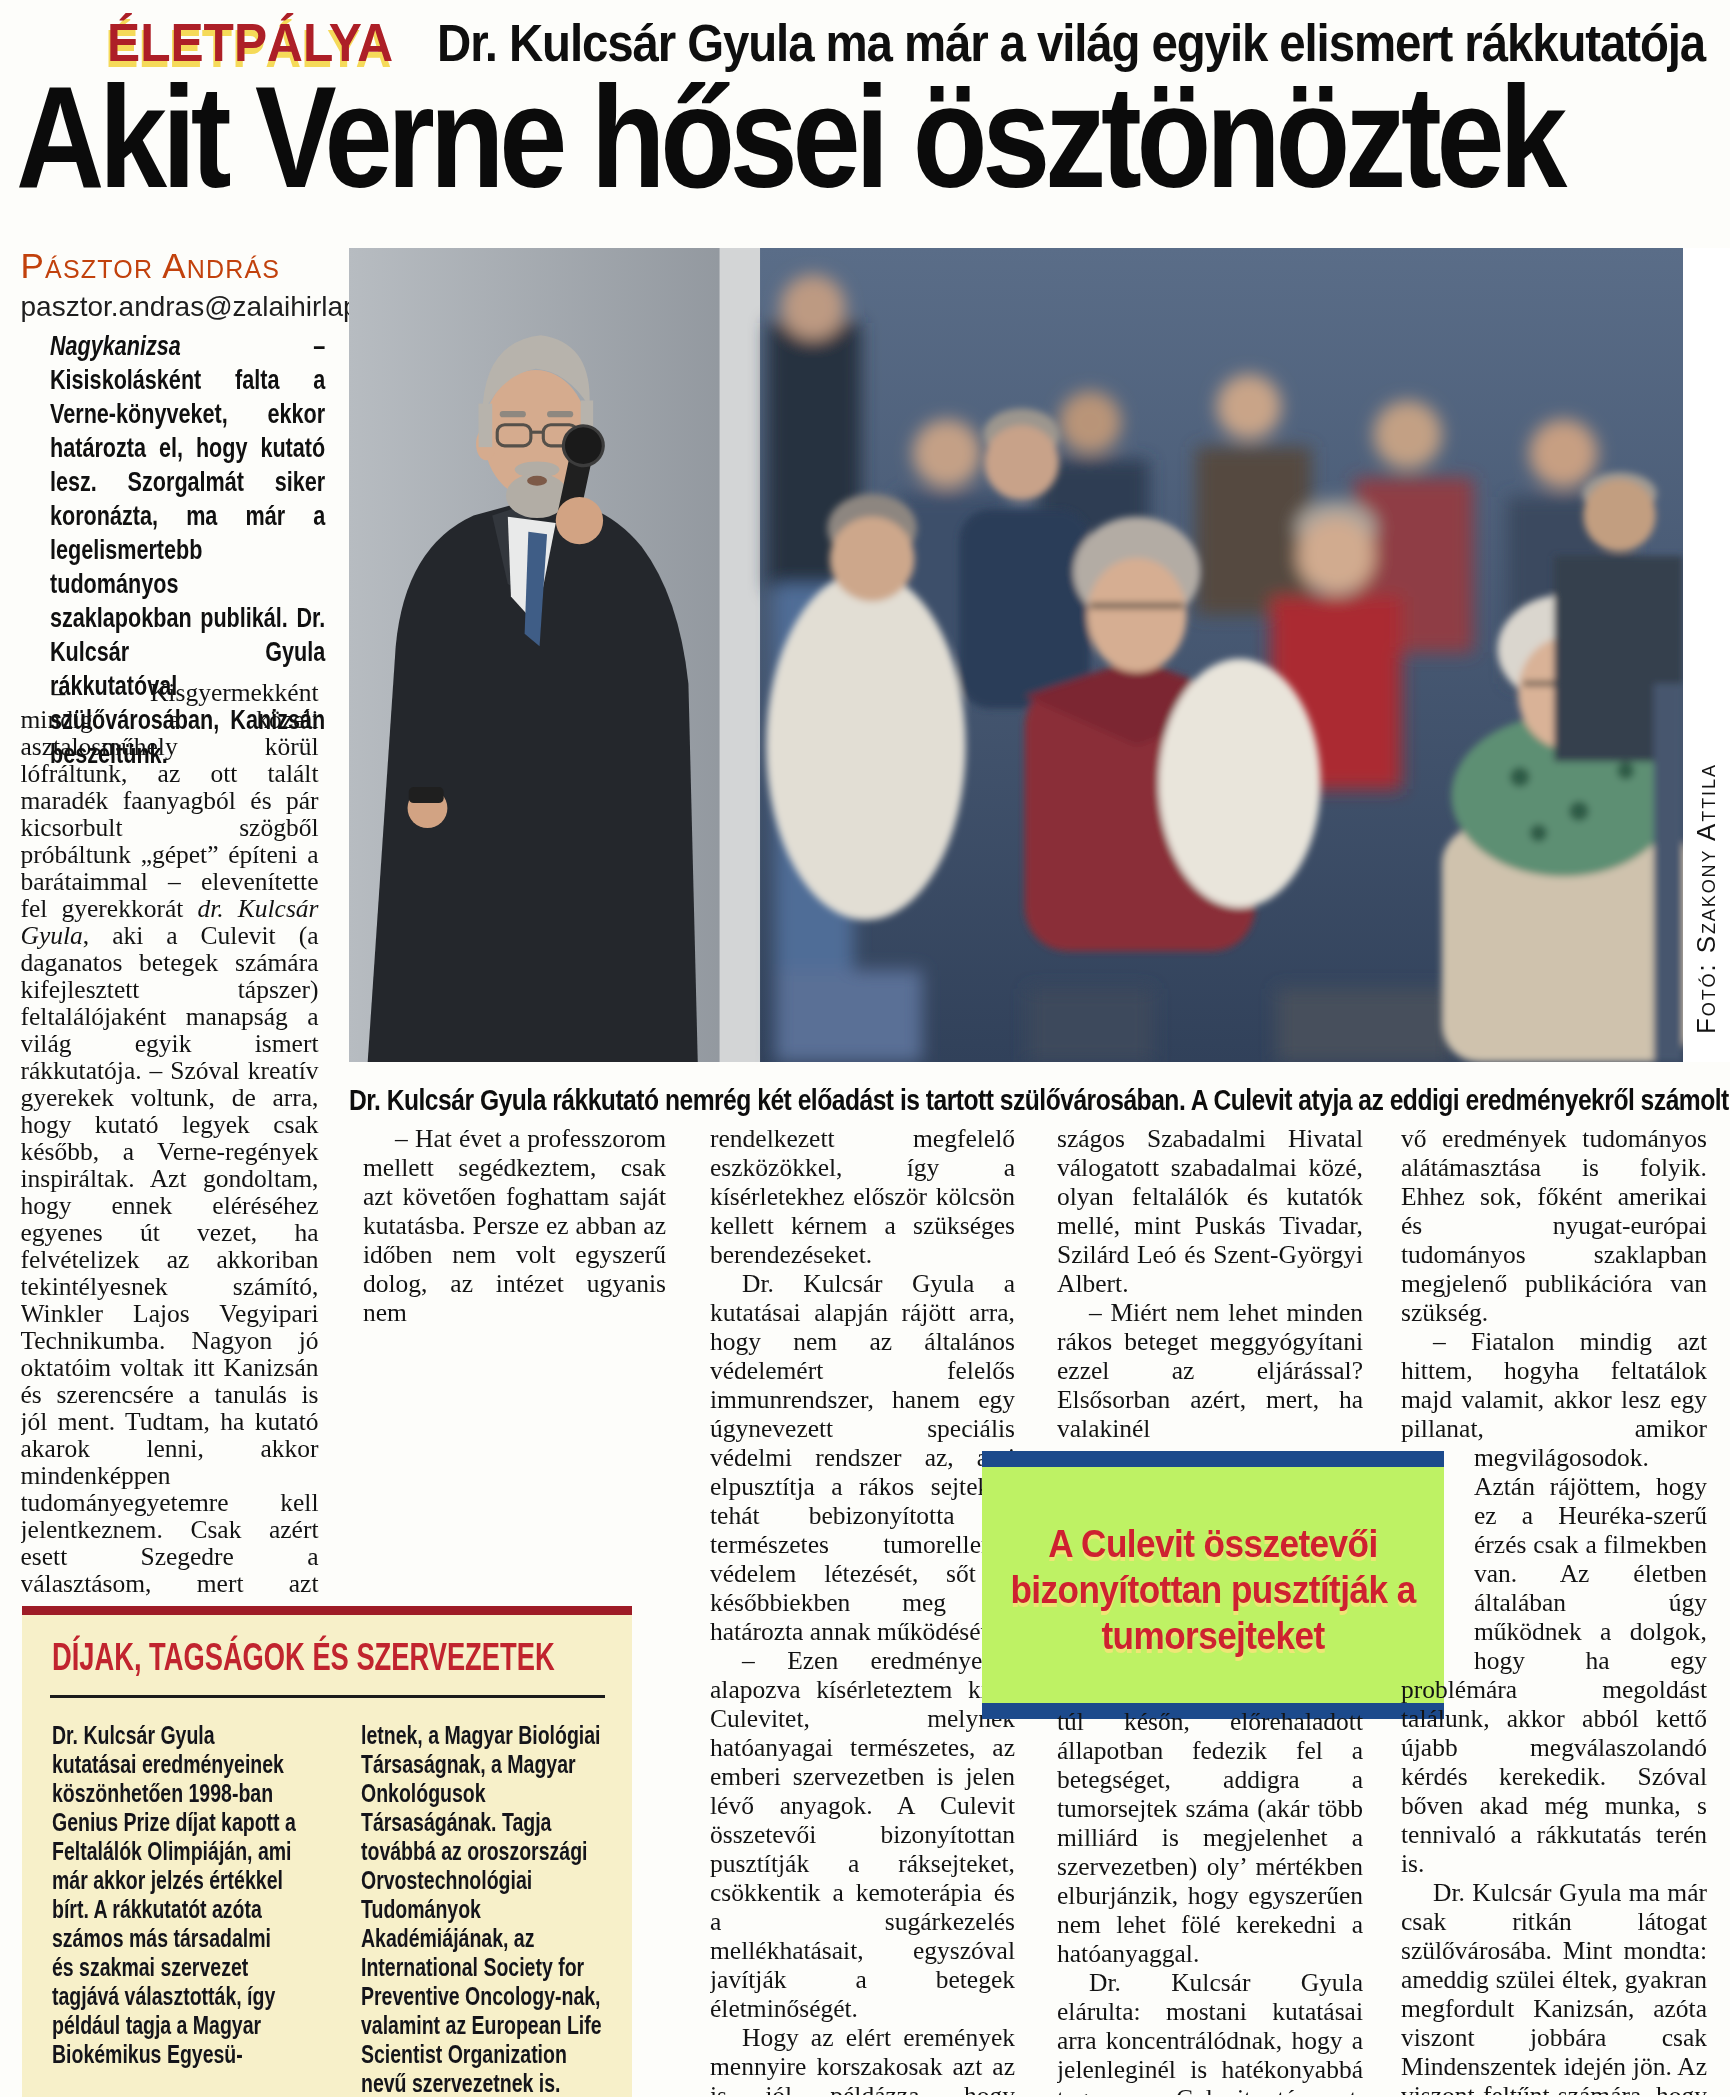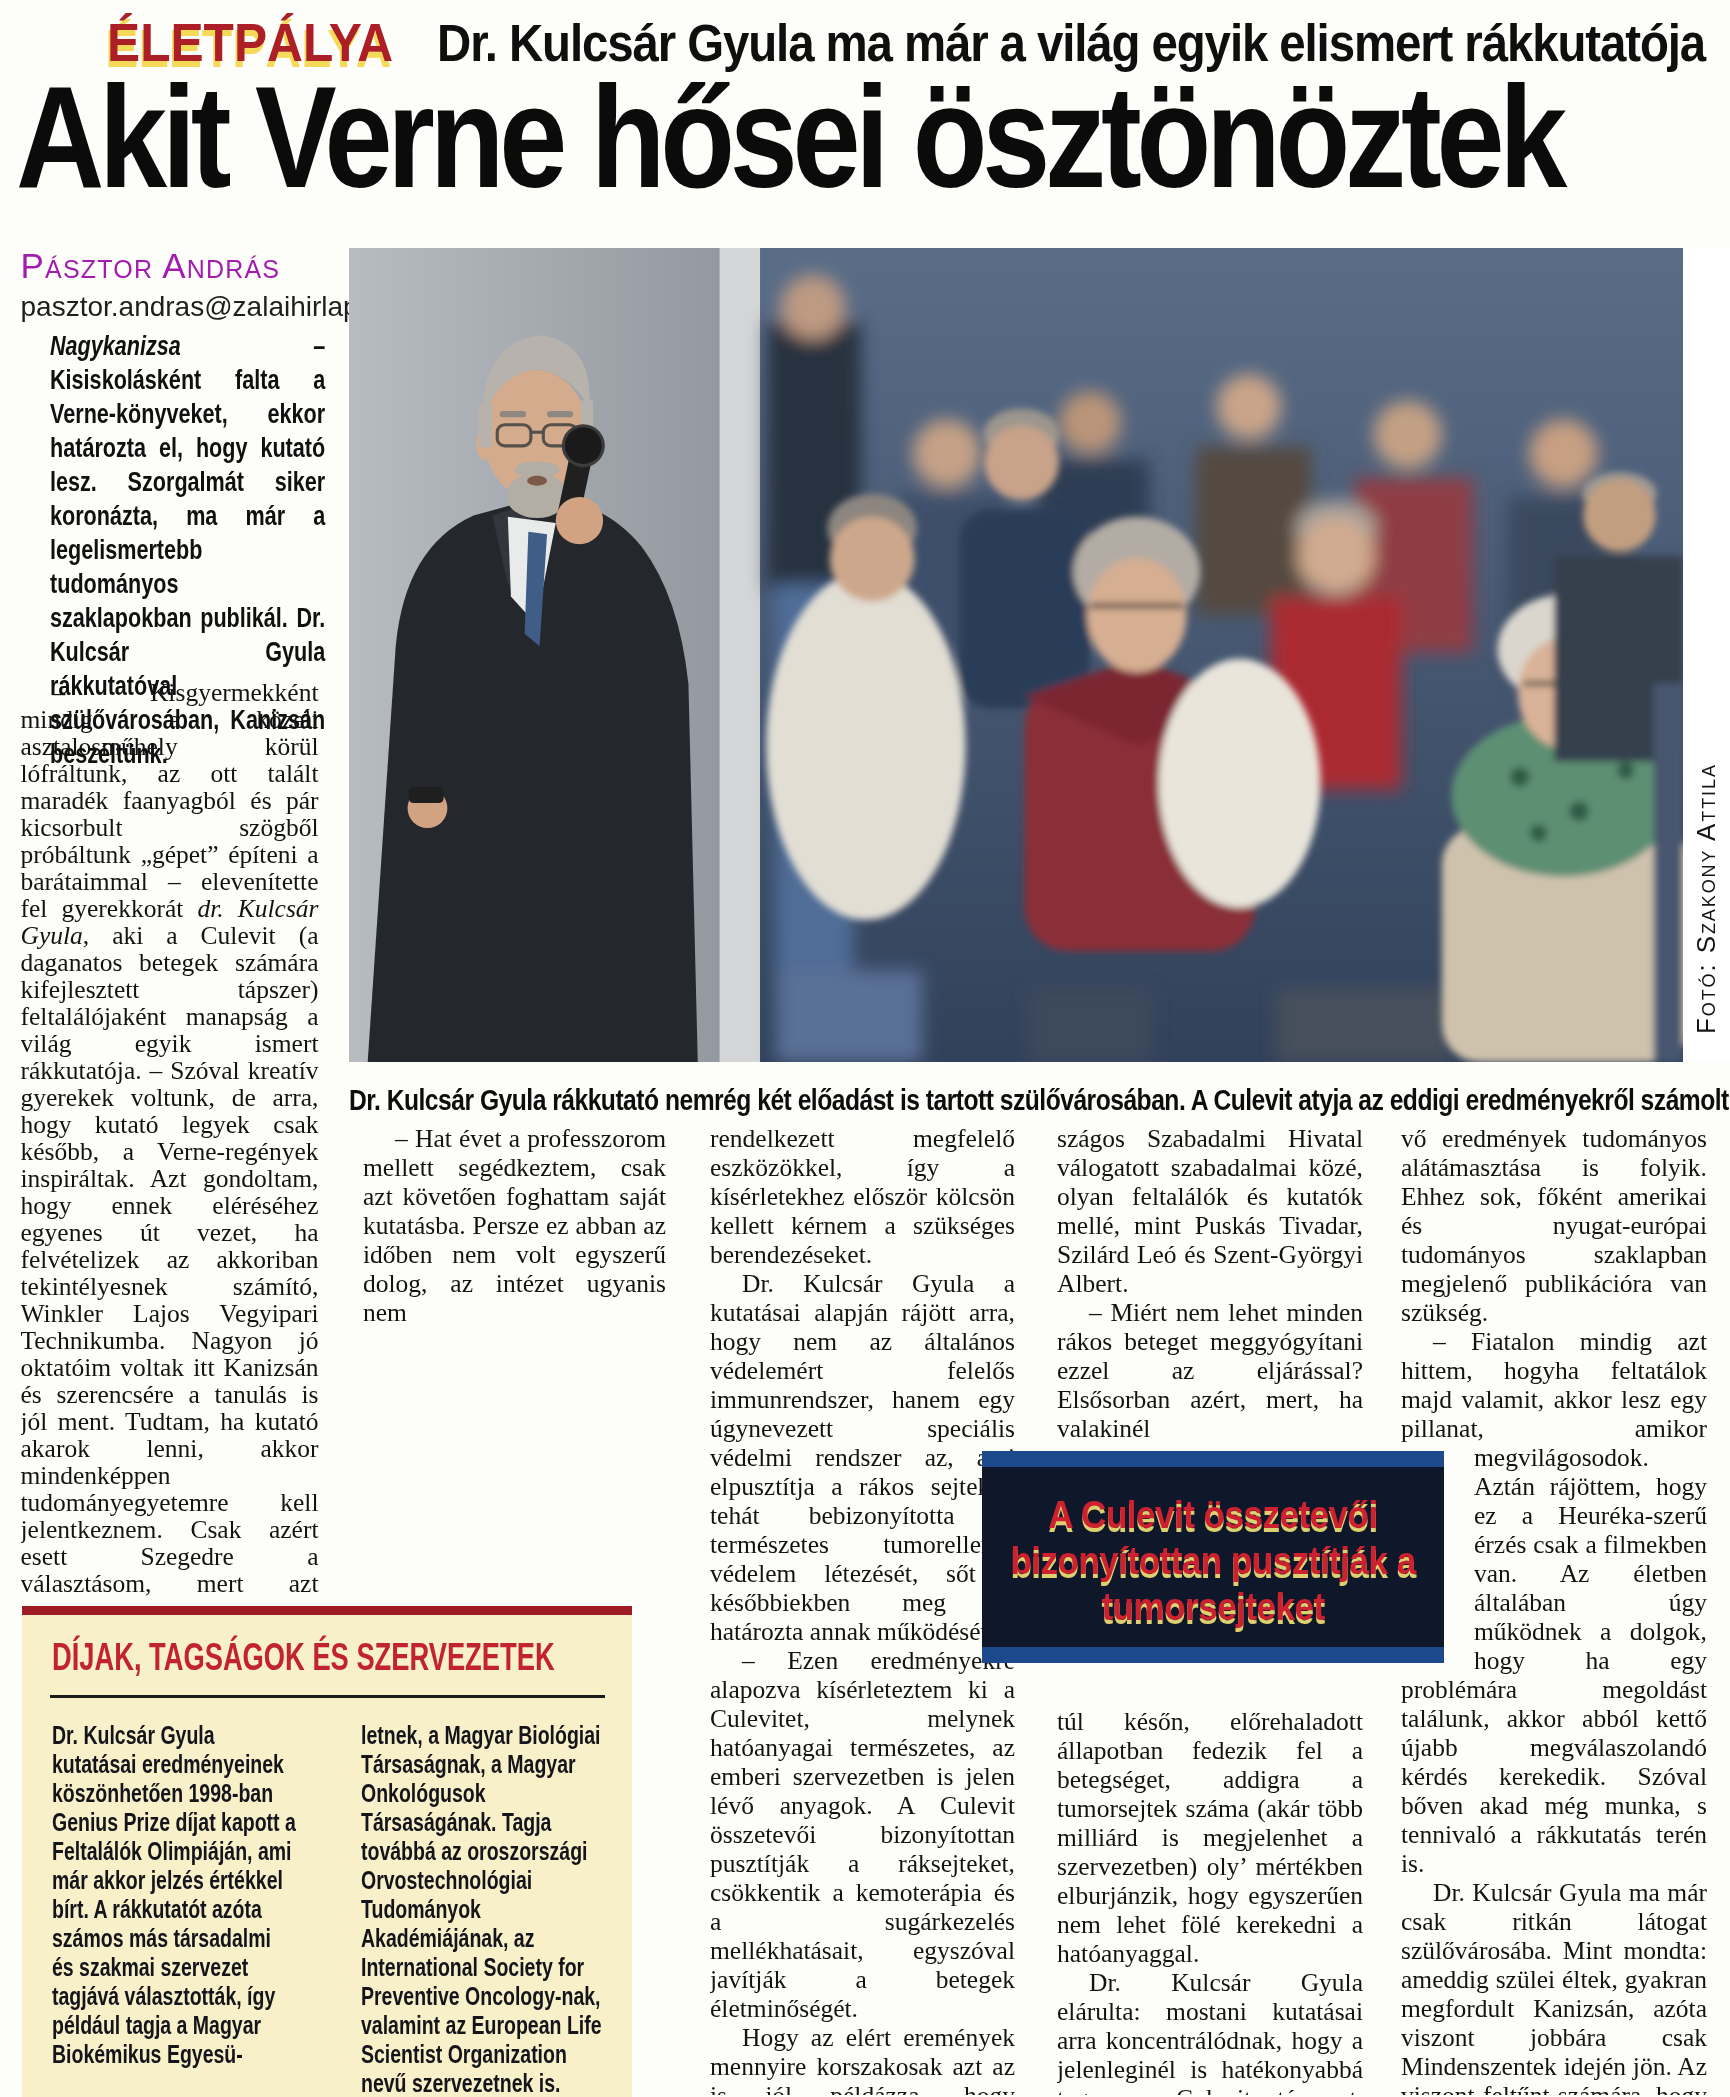--- a/index.html
+++ b/index.html
@@ -13,21 +13,21 @@
   .kicker-text{display:inline-block;font:700 51px/1.15 "Liberation Sans",sans-serif;
         color:#0f0f0f;transform:scaleX(.93);transform-origin:left top;letter-spacing:-1.2px;
         margin-left:18.7px;vertical-align:baseline;}
   
   .headline{position:absolute;left:16px;top:65px;white-space:nowrap;
         font:700 144px/1.02 "Liberation Sans",sans-serif;color:#0b0b0b;
         letter-spacing:-6.2px;transform:scaleX(.85);transform-origin:left top;}
   
   .byline{position:absolute;left:20.5px;top:247px;}
   .byline-name{font:400 35px/1.1 "Liberation Sans",sans-serif;font-variant:small-caps;
-        letter-spacing:1.2px;color:#a21caf;}
+        letter-spacing:1.2px;color:#c2410c;}
   .byline-email{font:400 28px/1.3 "Liberation Sans",sans-serif;color:#1e1e1e;margin-top:3.7px;}
   
   .photo{position:absolute;left:349px;top:248px;width:1334px;height:814px;overflow:hidden;background:#8d96a0;}
   .photo svg{display:block;width:100%;height:100%;}
   .photo-credit{position:absolute;left:1683px;top:248px;width:47px;height:814px;background:#fff;}
   .photo-credit-inner{position:absolute;bottom:2.5px;left:10px;transform-origin:0 0;
         transform:rotate(-90deg);white-space:nowrap;font:400 26px/1 "Liberation Sans",sans-serif;
         font-variant:small-caps;letter-spacing:1.9px;color:#141414;}
   .caption{position:absolute;left:349px;top:1085px;white-space:nowrap;
         font:700 29px/1.1 "Liberation Sans",sans-serif;letter-spacing:-0.6px;color:#0d0d0d;
@@ -42,21 +42,21 @@
   .bodycol p{margin:0;}
   .bodycol p.ind{text-indent:32px;}
   #col1{left:20.5px;top:679px;width:298px;height:920px;line-height:27px;}
   #col2{left:363px;top:1124px;width:303px;height:483px;}
   #col3{left:710px;top:1124px;width:305px;height:971px;}
   #col4a{left:1057px;top:1124px;width:306px;height:326px;}
   #col4b{left:1057px;top:1707px;width:306px;height:388px;}
   #col5{left:1401px;top:1124px;width:306px;height:971px;}
   .intrusion{float:left;width:73px;height:209px;}
   
-  .pullquote{position:absolute;left:982px;top:1451px;width:462px;height:212px;background:#0f172a;}
+  .pullquote{position:absolute;left:982px;top:1451px;width:462px;height:268px;background:#bef264;}
   .pq-bar{position:absolute;left:0;width:100%;height:15.6px;background:#1c4a8c;}
   .pq-bar.top{top:0;} .pq-bar.bottom{bottom:0;}
   .pq-text{position:absolute;left:50%;top:52%;transform:translate(-50%,-50%) scaleX(.9);
         width:511px;text-align:center;font:700 39px/46px "Liberation Sans",sans-serif;
         color:#ce2130;letter-spacing:-0.6px;text-shadow:0 3.7px 0 rgba(244,228,120,.9);}
   
   .awards-box{position:absolute;left:22px;top:1606px;width:610px;height:563px;box-sizing:border-box;
         background:#f7f0c9;border-top:9.3px solid #9e1c26;border-bottom:9.3px solid #9e1c26;}
   .awards-title{position:absolute;left:30px;top:21px;white-space:nowrap;
         font:700 39px/1.1 "Liberation Sans",sans-serif;color:#c1242e;

